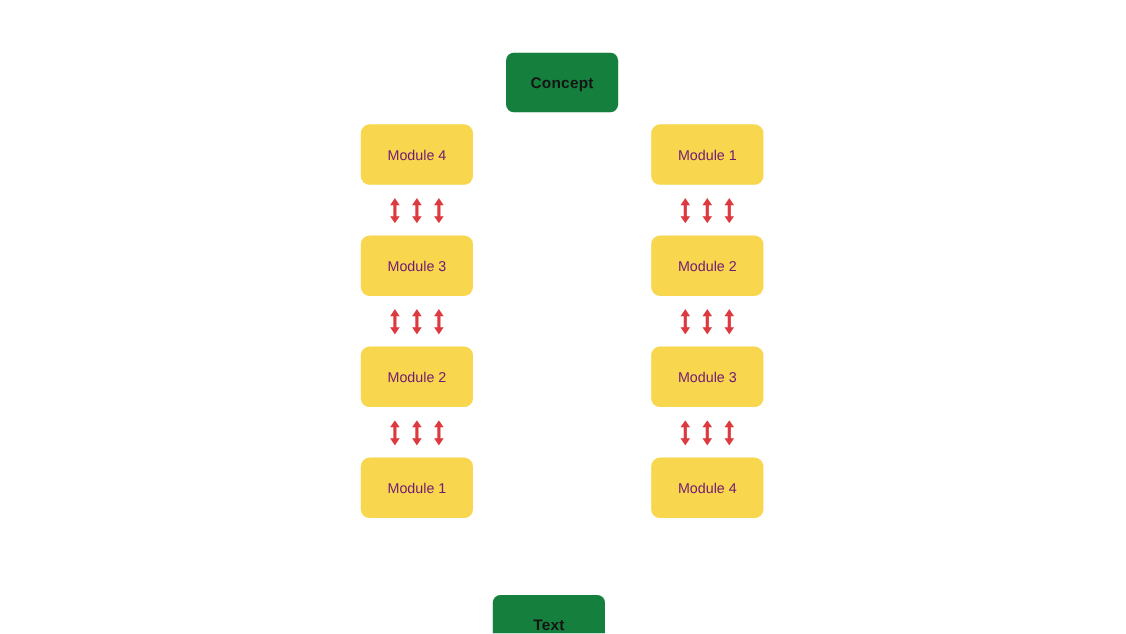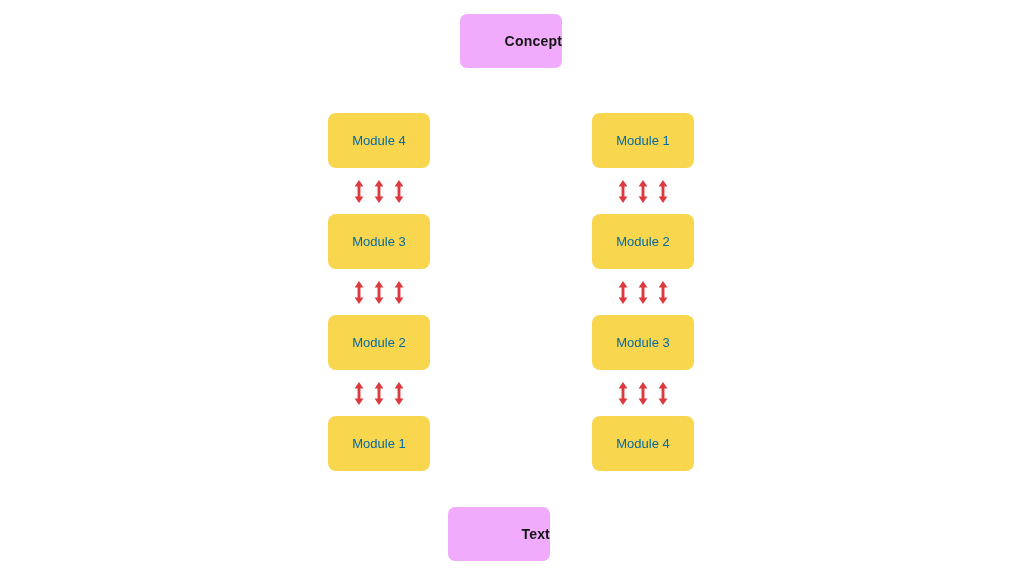--- a/index.html
+++ b/index.html
@@ -9,25 +9,26 @@
     position: relative;
     width: 1024px;
     height: 576px;
     background: #ffffff;
     overflow: hidden;
   }
   .endpoint-node {
     position: absolute;
     width: 102px;
     height: 54px;
-    background: #f0abfc;
+    background: #15803d;
     border-radius: 7px;
     display: flex;
     align-items: center;
-    justify-content: flex-end;
+    justify-content: center;
+    margin-top: 34px;
   }
   .endpoint-node .endpoint-label {
     font-size: 14px;
     font-weight: bold;
     color: #141414;
     letter-spacing: 0.2px;
   }
   .concept-node { left: 460px; top: 14px; }
   .text-node    { left: 448px; top: 507px; }
   .column {
@@ -44,21 +45,21 @@
     height: 55px;
     background: #f8d64d;
     border-radius: 8px;
     display: flex;
     align-items: center;
     justify-content: center;
   }
   .module-node .module-label {
     font-size: 13px;
     font-weight: normal;
-    color: #0369a1;
+    color: #701a75;
   }
   .arrow-row {
     height: 46px;
     display: flex;
     align-items: center;
     justify-content: center;
     gap: 10px;
   }
   .arr { display: block; }
   .svg-defs { position: absolute; width: 0; height: 0; }

